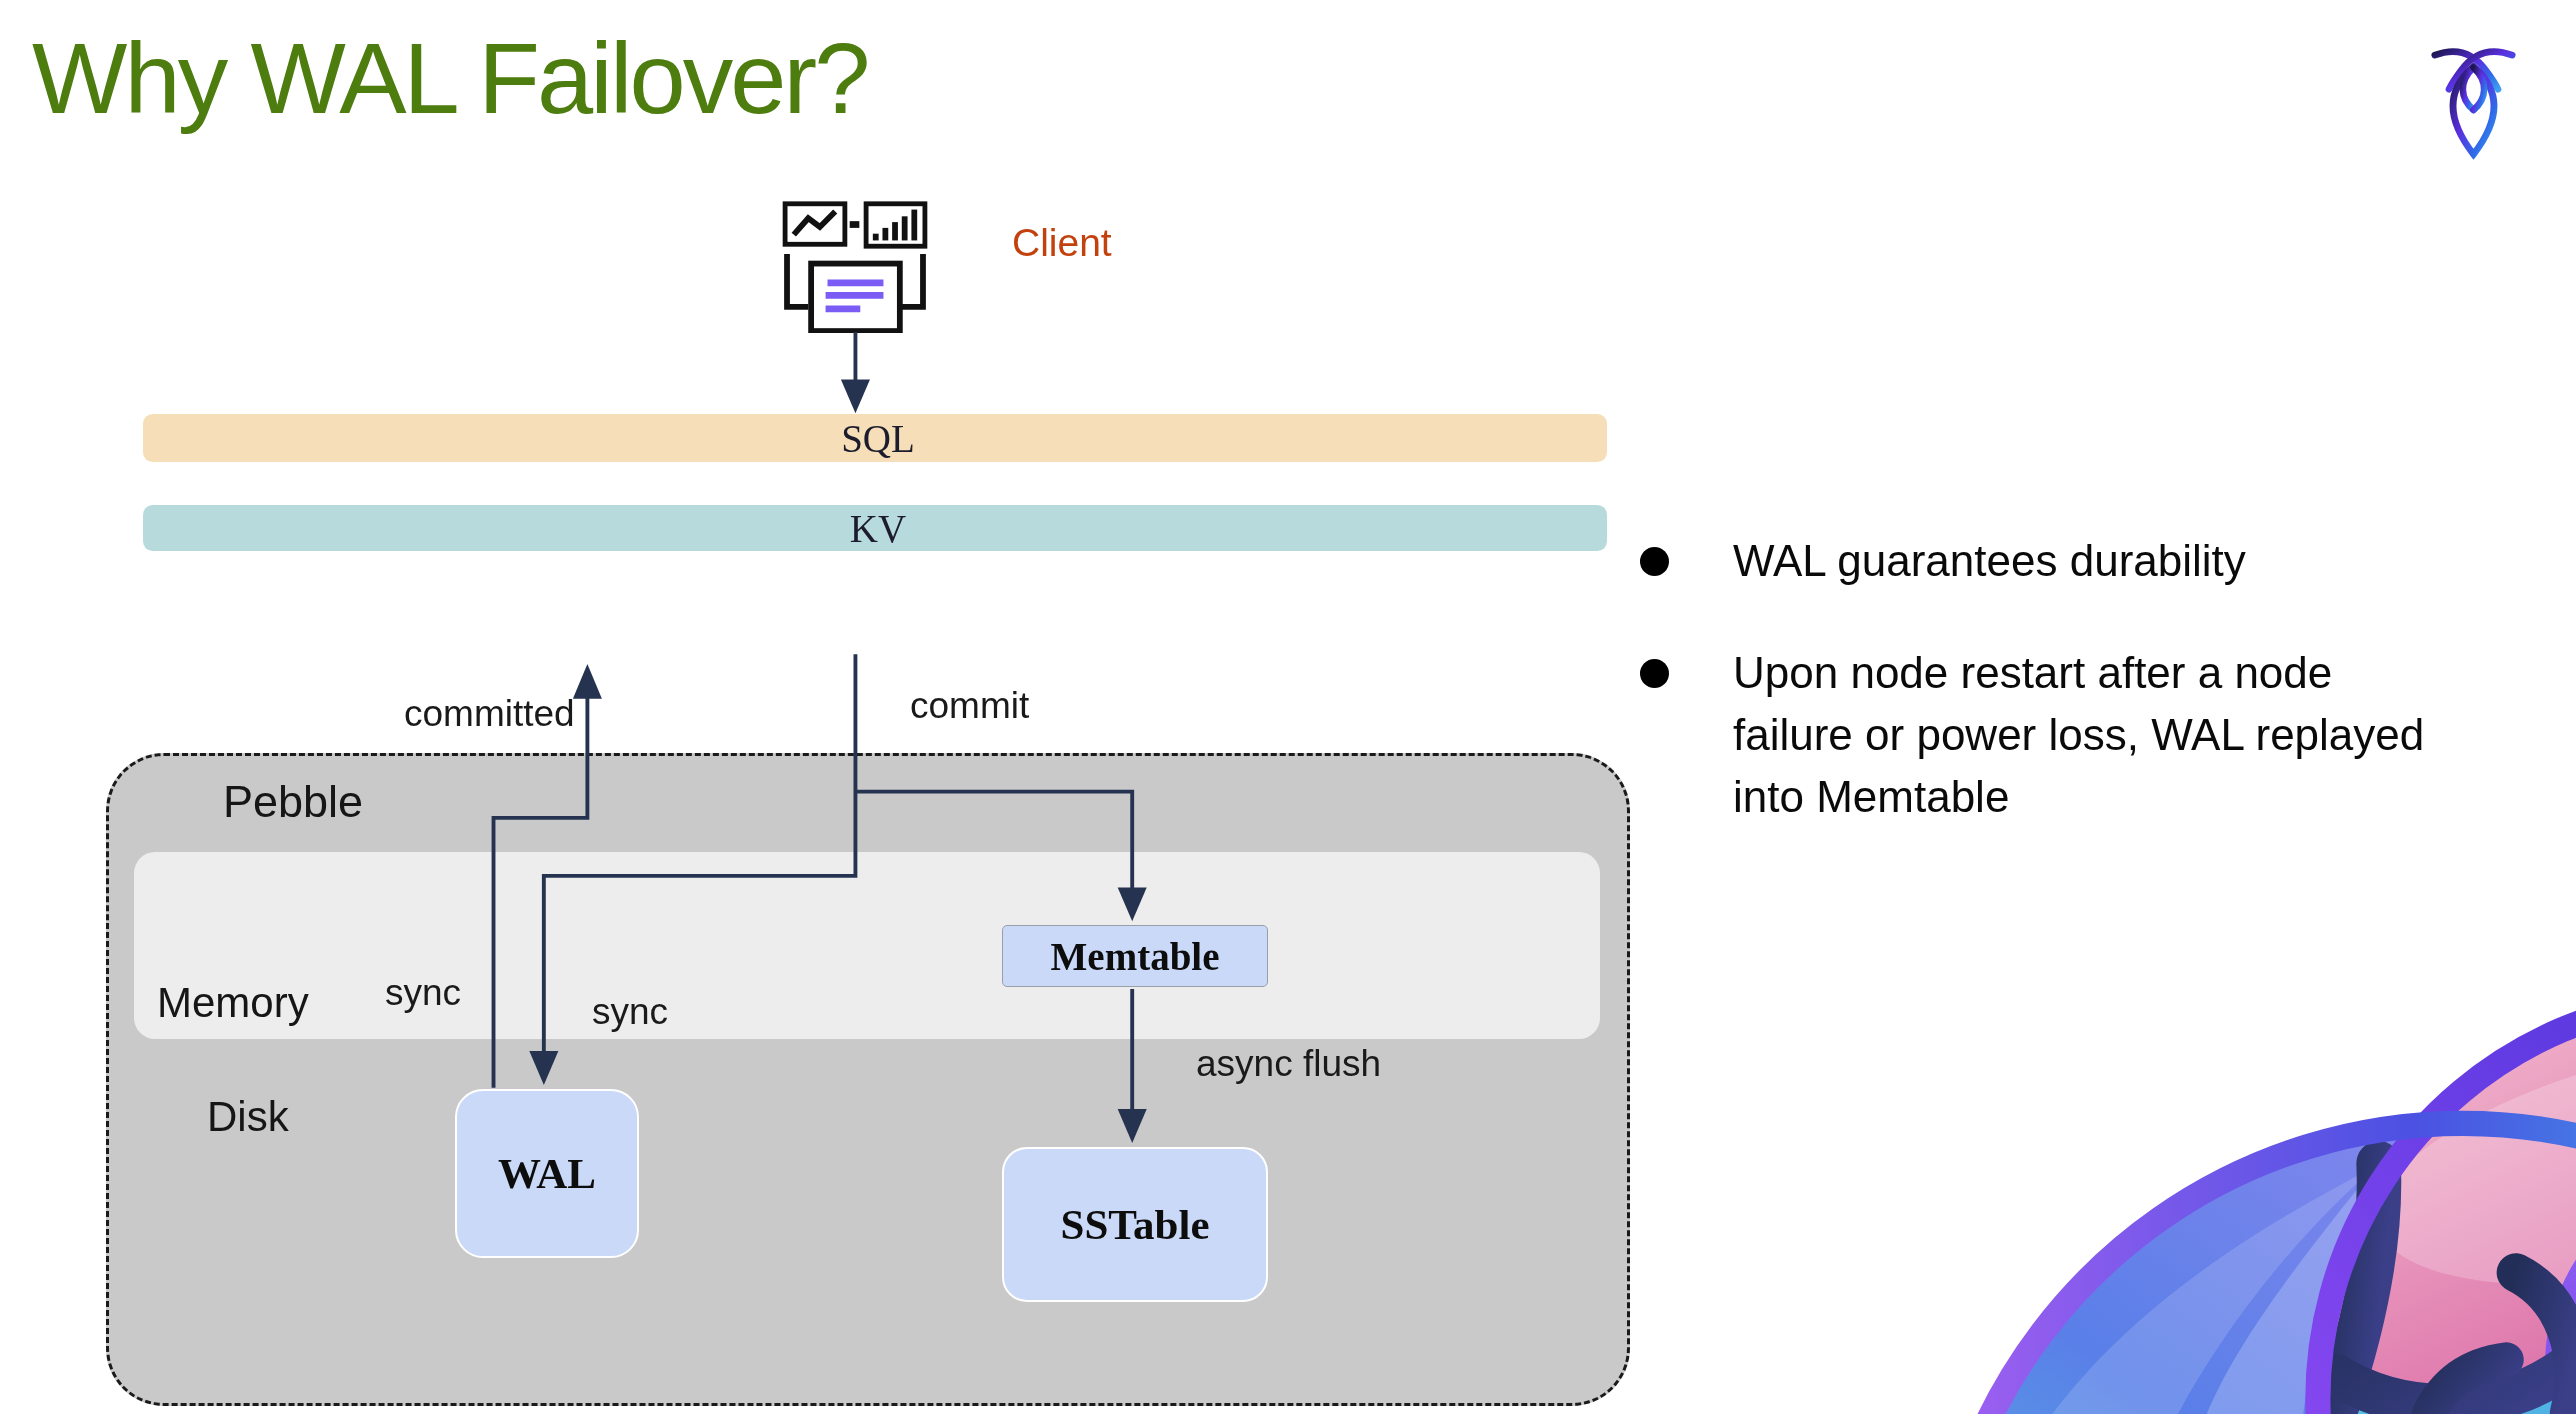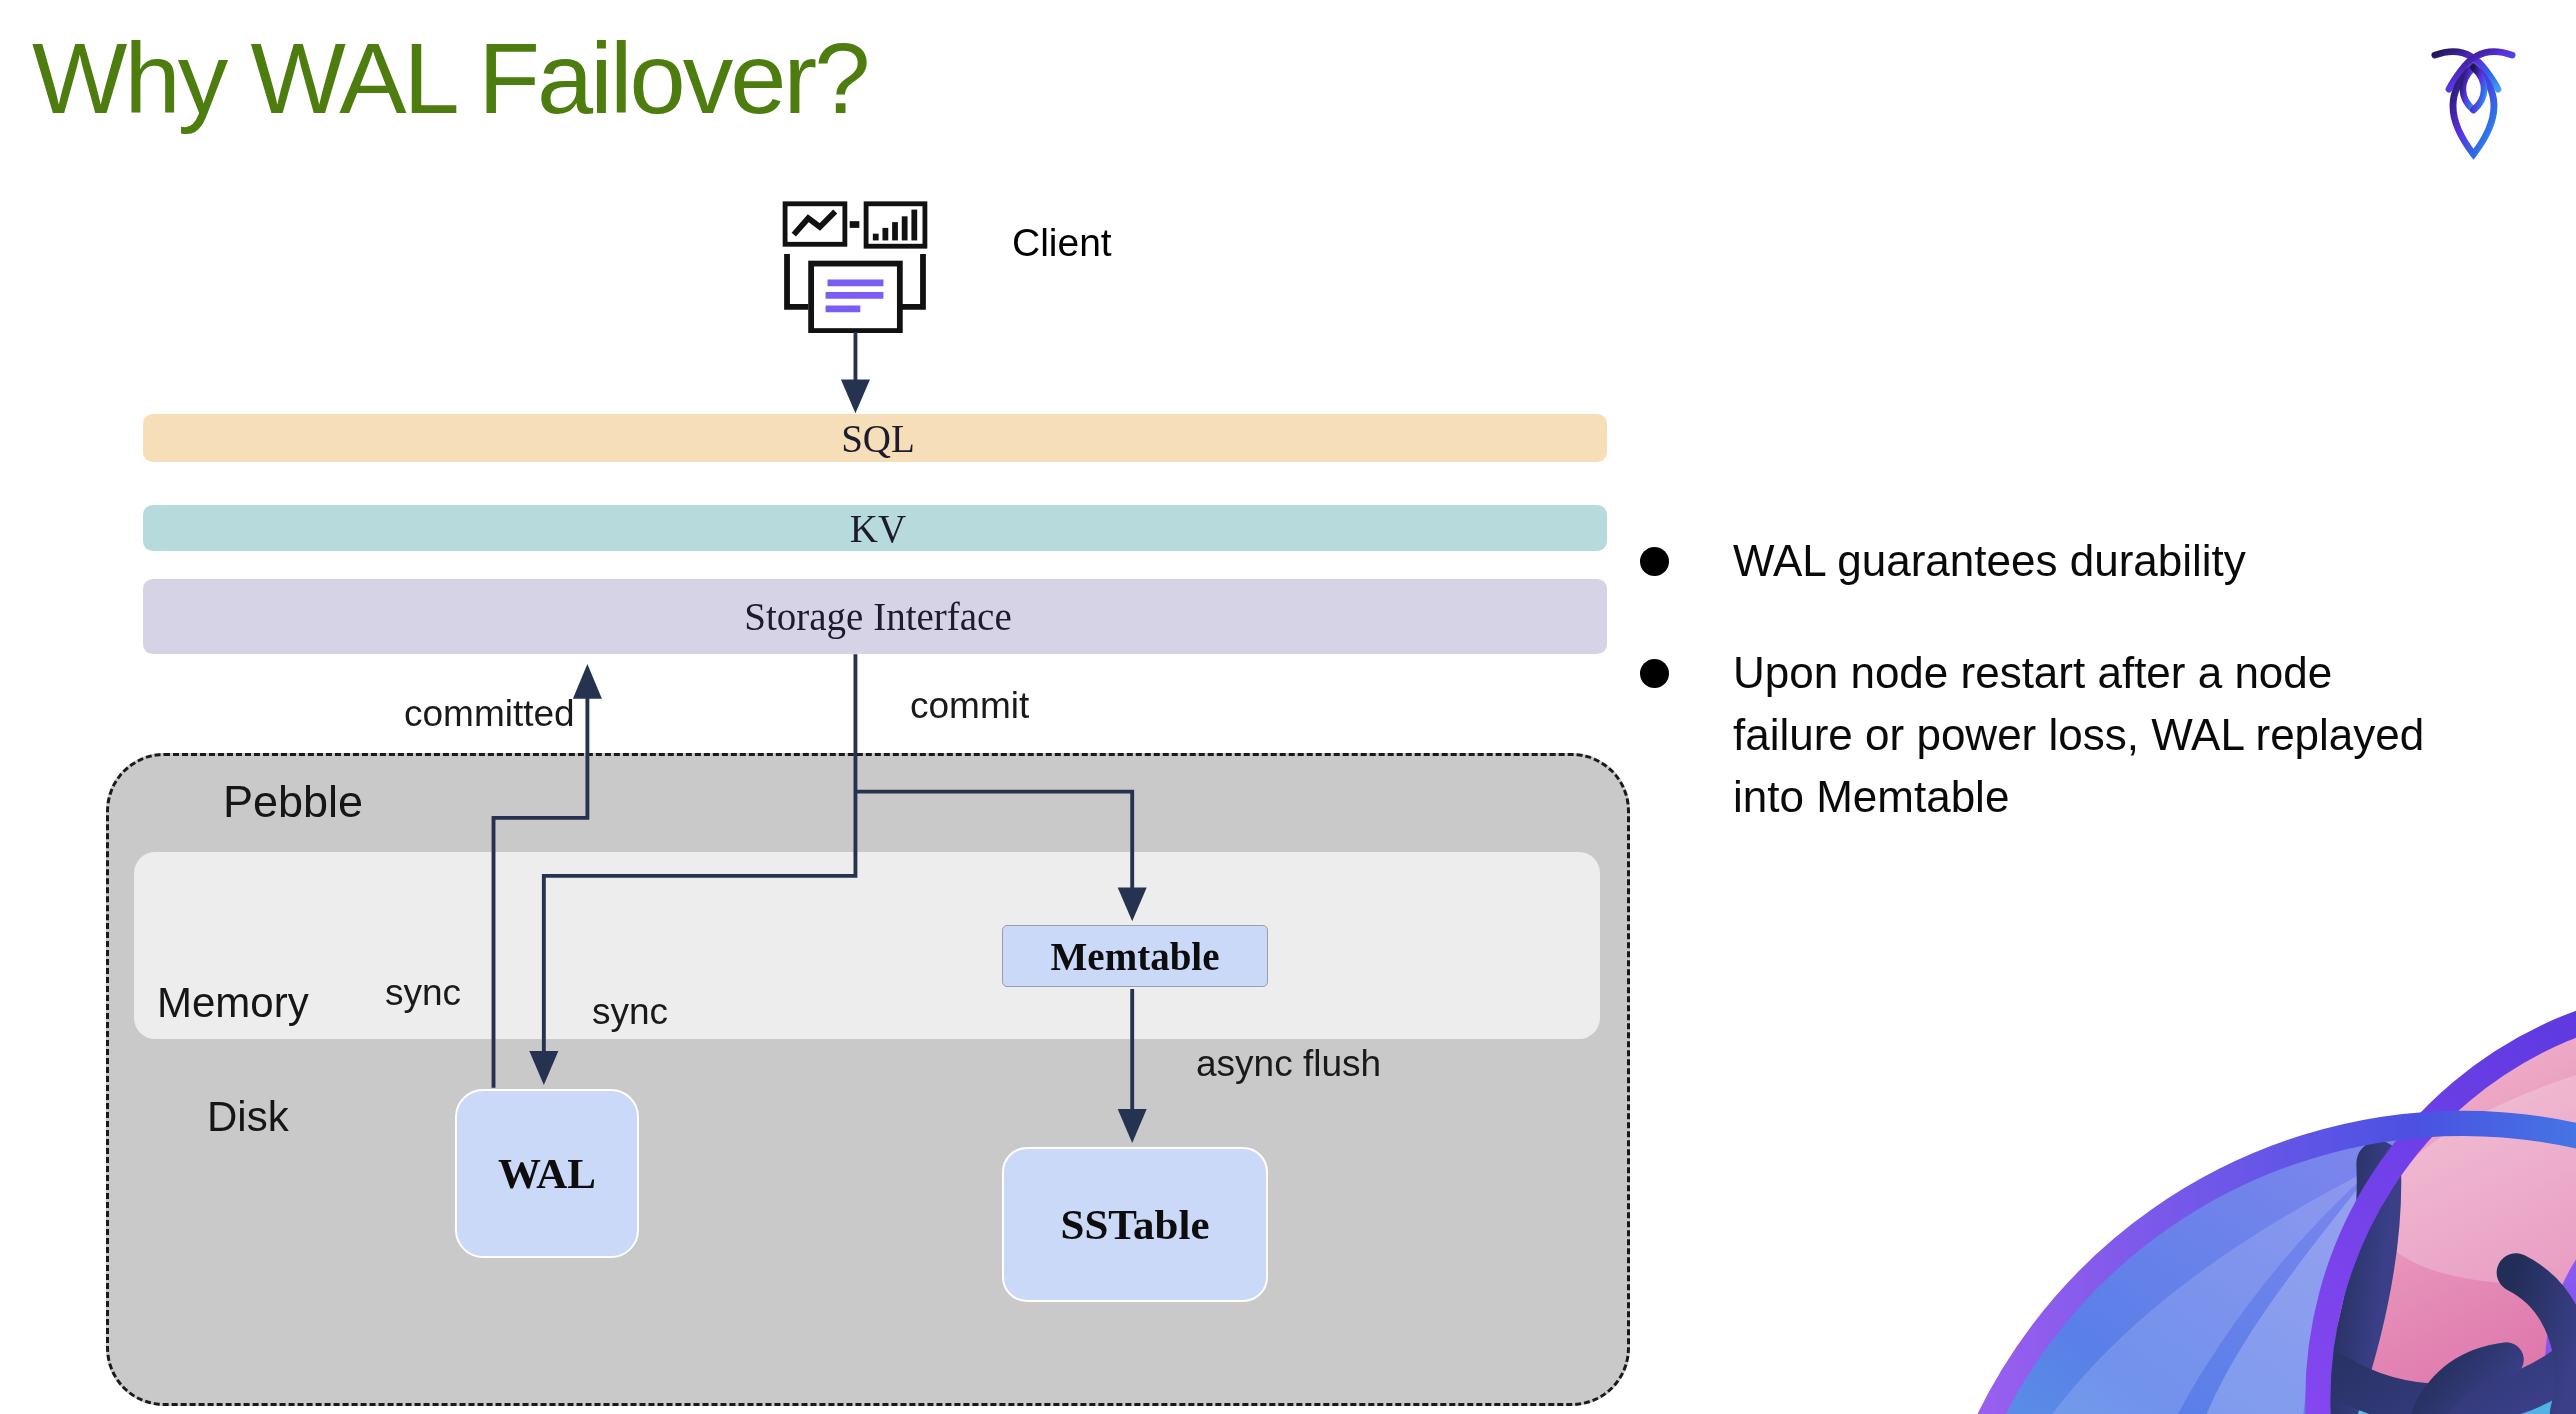--- a/index.html
+++ b/index.html
@@ -33,21 +33,21 @@
   .node-memtable{left:1002px;top:925px;width:266px;height:62px;border:1.9px solid #999fa8;border-radius:5px;font-size:39px;}
   .node-sstable{left:1002px;top:1147px;width:266px;height:155px;border:2.9px solid #ffffff;border-radius:25px;font-size:43px;}
 
   
   .flow-label{font-size:37px;color:#1a1a1a;}
   .lbl-committed{left:404px;top:693px;}
   .lbl-commit{left:910px;top:685px;}
   .lbl-sync-left{left:385px;top:972px;}
   .lbl-sync-right{left:592px;top:991px;}
   .lbl-async{left:1196px;top:1043px;}
-  .lbl-client{left:1012px;top:221px;font-size:39px;color:#000000;}
+  .lbl-client{left:1012px;top:221px;font-size:39px;color:#c2410c;}
 
   
   .bullets{left:1640px;top:530px;width:813px;}
   .bullet{display:flex;align-items:flex-start;}
   .bullet + .bullet{margin-top:50px;}
   .dot{width:29px;height:29px;border-radius:50%;background:#000;margin-top:17.4px;flex:0 0 29px;}
   .btext{margin-left:64px;font-size:44px;line-height:1.41;color:#0a0a0a;width:716px;}
 
   svg{display:block;}
   .overlay{pointer-events:none;}
@@ -110,21 +110,20 @@
   <div class="abs flow-label lbl-client">Client</div>
 
   <div class="abs pebble"></div>
   <div class="abs memband"></div>
   <div class="abs region-label lbl-pebble">Pebble</div>
   <div class="abs region-label lbl-memory">Memory</div>
   <div class="abs region-label lbl-disk">Disk</div>
 
   <div class="abs bar bar-sql">SQL</div>
   <div class="abs bar bar-kv">KV</div>
-  <div class="abs bar bar-storage">Storage Interface</div>
 
   <svg class="abs overlay" style="left:0;top:0;" width="2576" height="1415" viewBox="0 0 2662 1462">
     <g fill="none" stroke="#263350" stroke-width="4">
       <path d="M884,343 V412"></path>
       <path d="M510,1124 V845 H607 V701"></path>
       <path d="M884,676 V905 H562 V1106"></path>
       <path d="M884,818 H1170 V937"></path>
       <path d="M1170,1022 V1164"></path>
     </g>
     <g fill="#263350">

